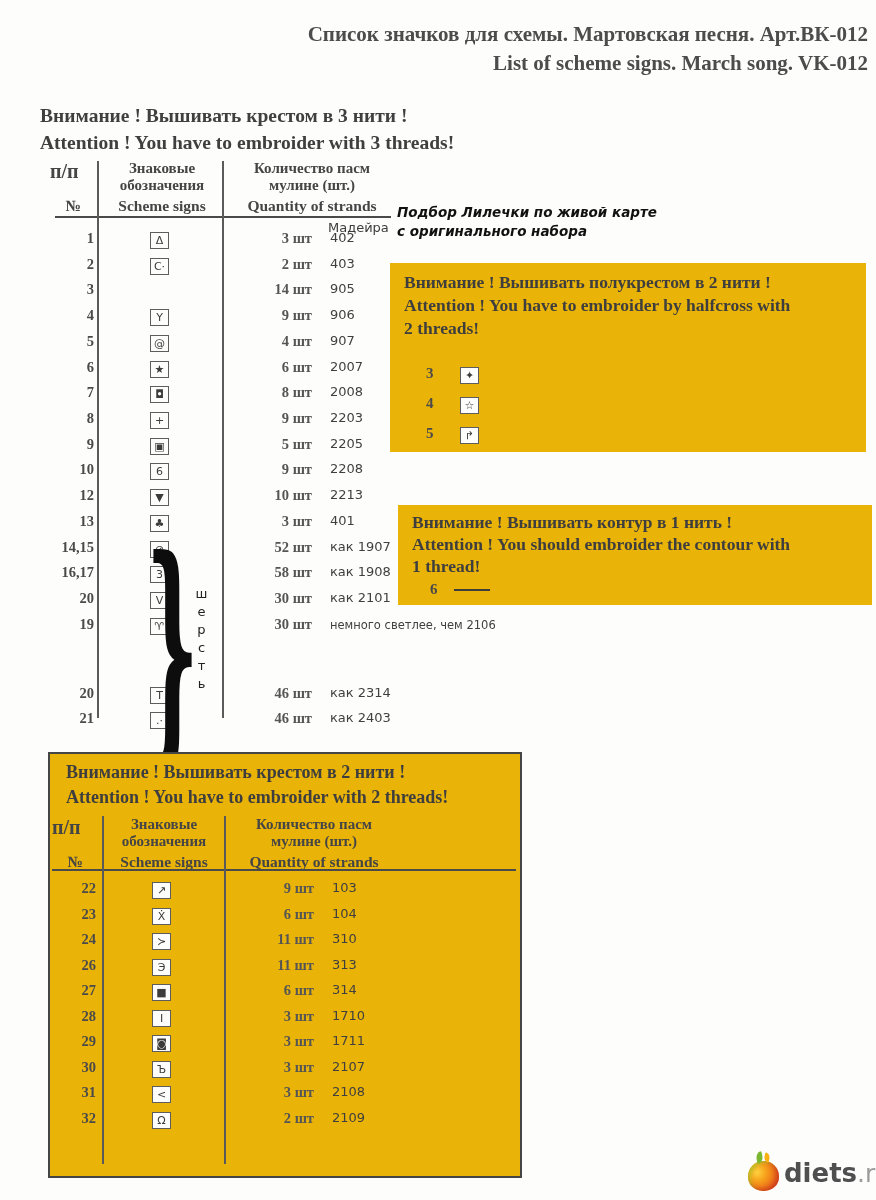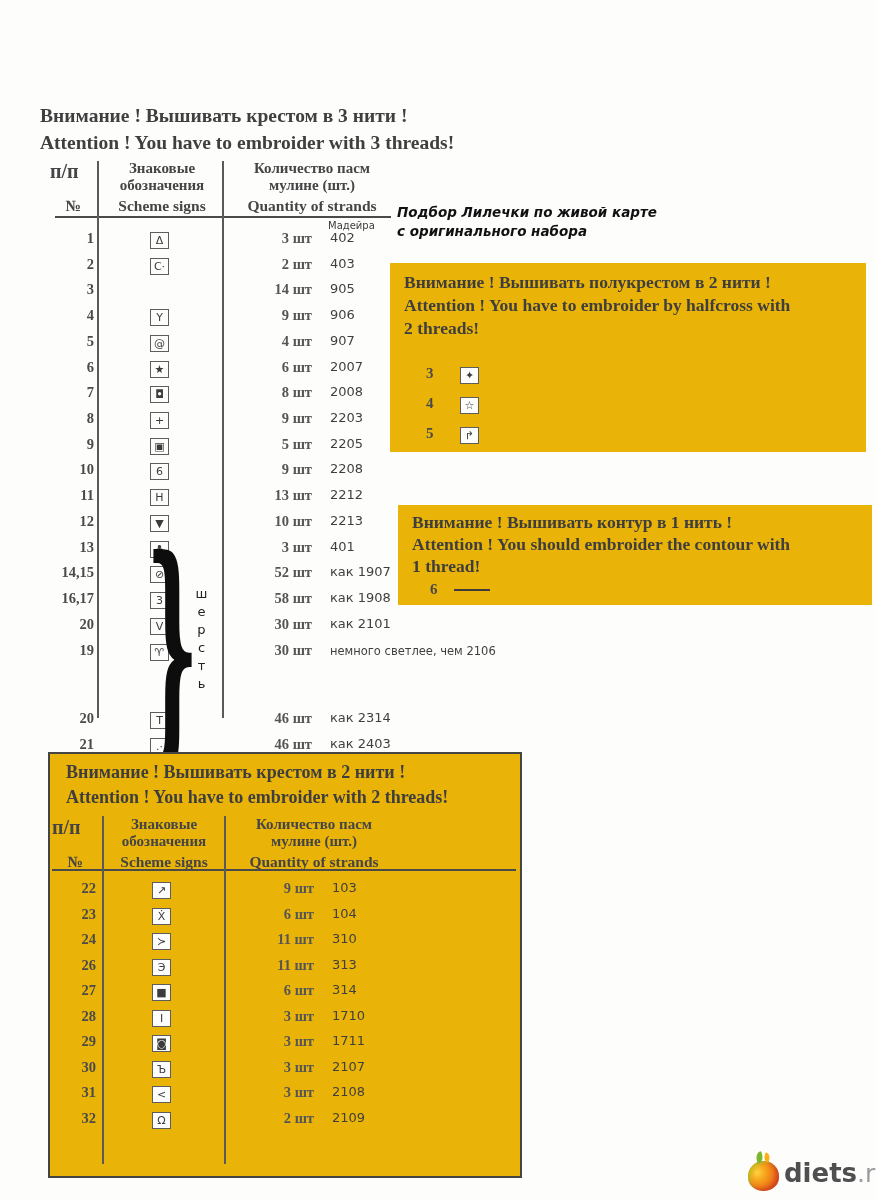--- a/index.html
+++ b/index.html
@@ -21,21 +21,21 @@
   .tblhead .h-signs{position:absolute;left:50px;width:124px;text-align:center;font-size:15px;line-height:16.5px;}
   .tblhead .h-qty{position:absolute;left:178px;width:168px;text-align:center;font-size:15px;line-height:16.5px;}
   .tblhead .h2{position:absolute;top:37px;font-size:15.5px;}
   .tblhead .h2.n{left:0;width:46px;text-align:center;}
   .tblhead .h2.s{left:50px;width:124px;text-align:center;}
   .tblhead .h2.q{left:178px;width:168px;text-align:center;}
 
   .vline{position:absolute;width:1.5px;background:#5a5a5a;}
   .hline{position:absolute;height:2px;background:#4a4a4a;}
 
-  .madeira{position:absolute;left:328px;top:220px;font-size:10px;color:#3c3c3c;}
+  .madeira{position:absolute;left:328px;top:220px;font-size:13px;color:#3c3c3c;}
 
   
   .rows{position:absolute;}
   .srow{position:relative;}
   .srow .no{position:absolute;left:0;width:44px;text-align:right;font-weight:bold;font-size:14.5px;color:#4a4a4a;}
   .srow .symwrap{position:absolute;left:47px;width:125px;text-align:center;}
   .sym-box{display:inline-block;min-width:13px;height:15px;padding:0 2px;border:1.6px solid #5d5d5d;
            font-family:"DejaVu Sans",sans-serif;font-size:11px;line-height:15px;color:#3c3c3c;
            text-align:center;background:#fdfdfc;}
   .srow .qty{position:absolute;left:188px;width:74px;text-align:right;font-weight:bold;font-size:14.5px;color:#555;}
@@ -75,20 +75,24 @@
          transform:rotate(20deg);}
   .logo-text{position:absolute;left:44px;top:8px;font-family:"DejaVu Sans",sans-serif;font-weight:bold;
              font-size:26px;color:#4f4f4f;text-shadow:0 0 3px #fff,0 0 3px #fff;}
   .logo-tld{font-weight:normal;color:#9b9b9b;font-size:25px;}
 </style>
 </head>
 <body>
 
 <div class="page">
 
+  <div class="doc-title">
+    <div>Список значков для схемы. Мартовская песня. Арт.ВК-012</div>
+    <div>List of scheme signs. March song. VK-012</div>
+  </div>
 
   <div class="attn3">
     <div>Внимание ! Вышивать крестом в 3 нити !</div>
     <div>Attention !  You have to embroider with 3 threads!</div>
   </div>
 
   <div class="tblhead" style="left:50px;top:160px;width:346px;height:58px;">
     <div class="h-num">п/п</div>
     <div class="h-signs">Знаковые обозначения</div>
     <div class="h-qty">Количество пасм мулине (шт.)</div>
@@ -166,26 +170,20 @@
     <span class="code">2205</span>
   </div>
 
   <div class="srow" style="height: 25.72px;">
     <span class="no">10</span>
     <span class="symwrap"><span class="sym-box">6</span></span>
     <span class="qty">9 шт</span>
     <span class="code">2208</span>
   </div>
 
-  <div class="srow" style="height: 25.72px;">
-    <span class="no">11</span>
-    <span class="symwrap"><span class="sym-box">H</span></span>
-    <span class="qty">13 шт</span>
-    <span class="code">2212</span>
-  </div>
 
   <div class="srow" style="height: 25.72px;">
     <span class="no">12</span>
     <span class="symwrap"><span class="sym-box">▼</span></span>
     <span class="qty">10 шт</span>
     <span class="code">2213</span>
   </div>
 
   <div class="srow" style="height: 25.72px;">
     <span class="no">13</span>

